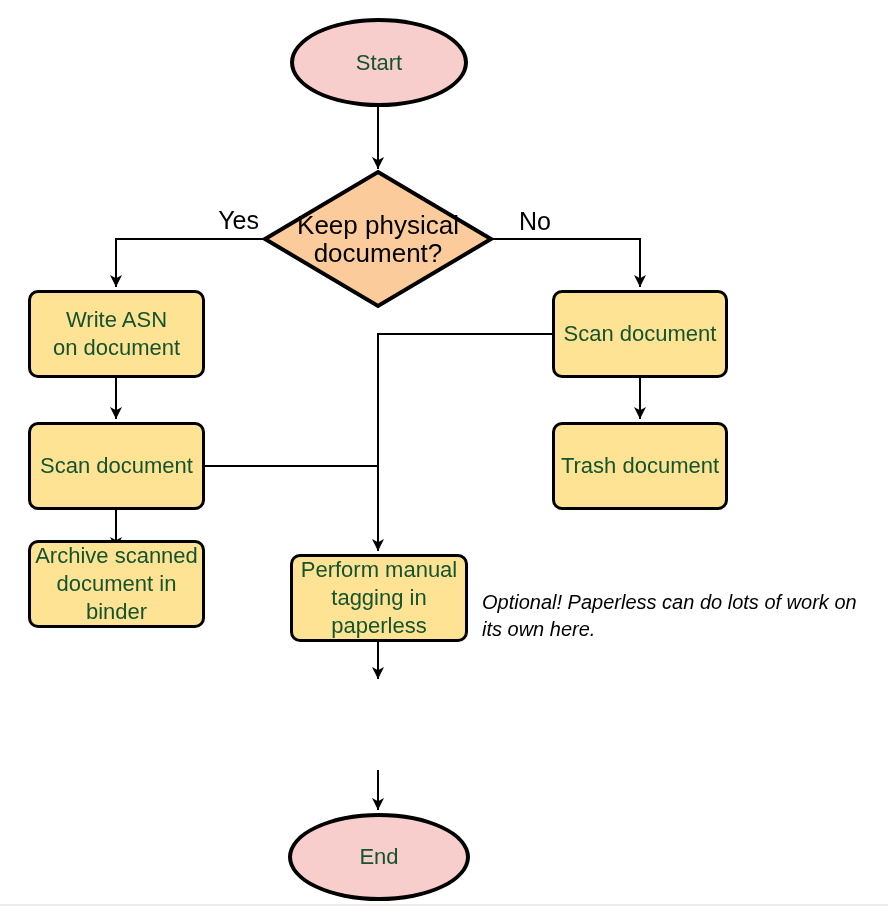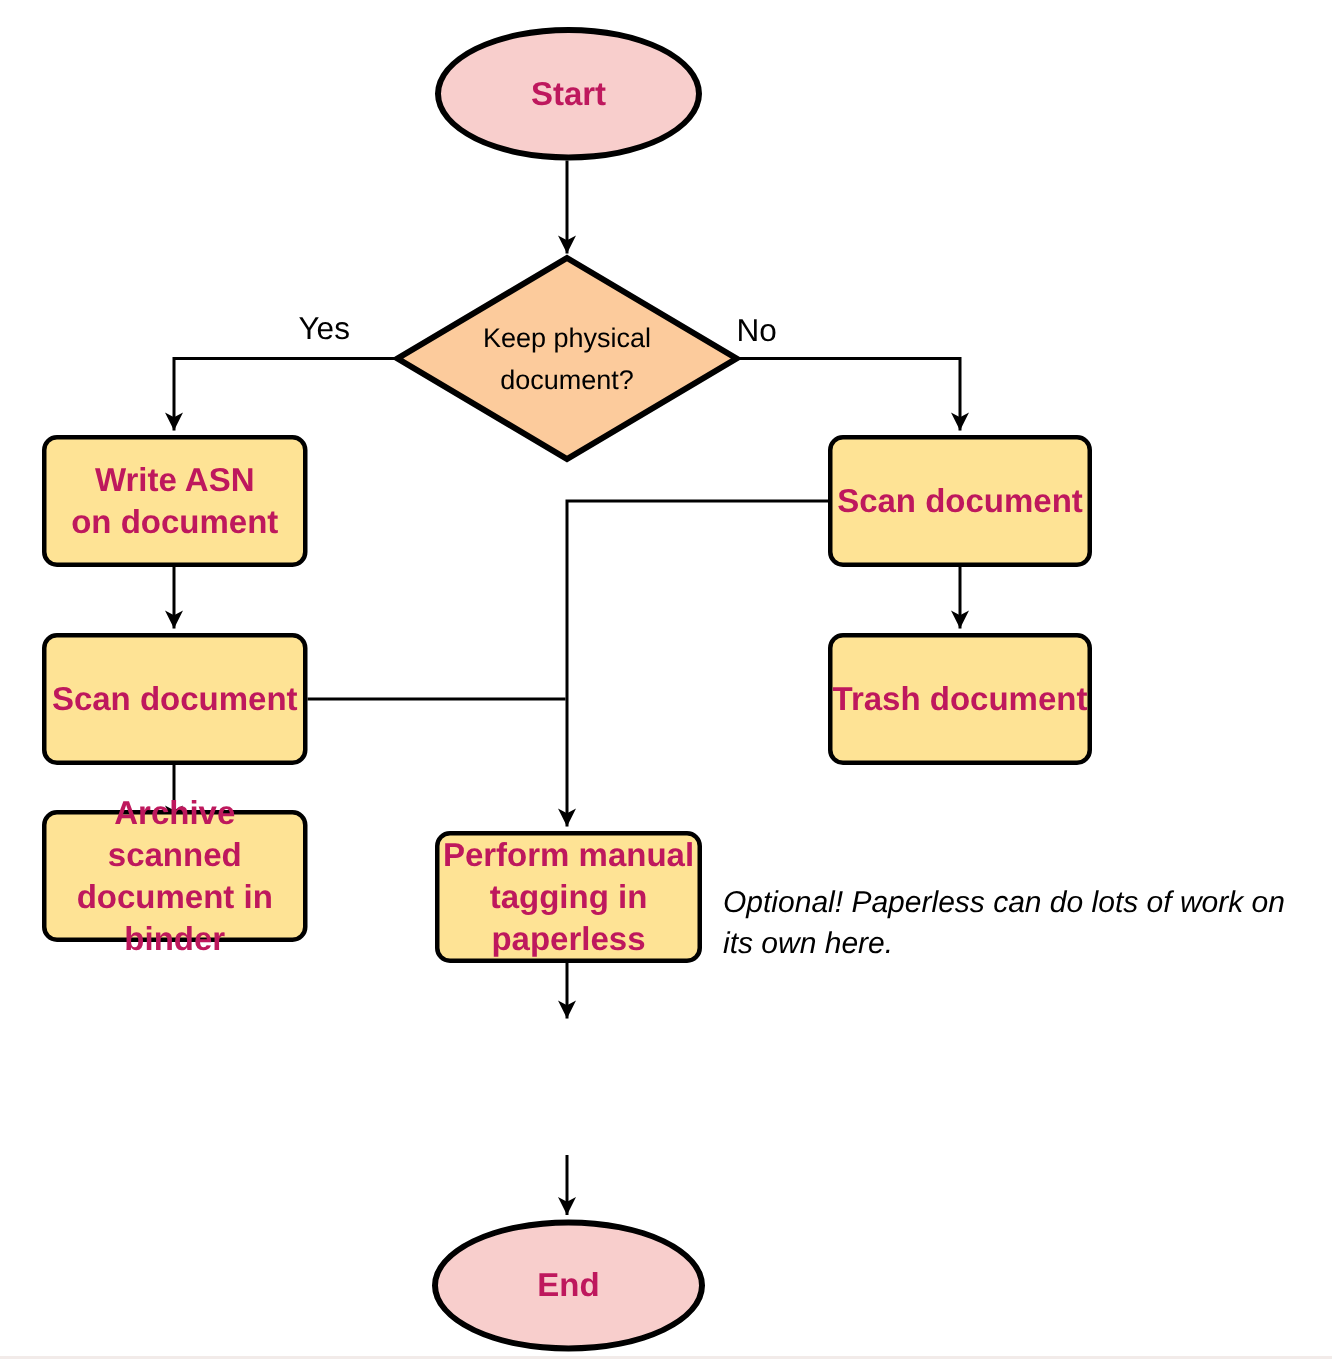--- a/index.html
+++ b/index.html
@@ -20,48 +20,47 @@
   .node {
     position: absolute;
     display: flex;
     align-items: center;
     justify-content: center;
     text-align: center;
     box-sizing: border-box;
     white-space: pre-line;
     font-size: 22px;
     line-height: 28px;
-    color: #be185d;
-    font-weight: bold;
+    color: #14532d;
   }
   .terminator {
     background: #F8CECC;
     border: 4px solid #000000;
     border-radius: 50%;
   }
   .process {
     background: #FEE395;
     border: 3.5px solid #000000;
     border-radius: 10px;
   }
   .decision-label {
     position: absolute;
     display: flex;
     align-items: center;
     justify-content: center;
     text-align: center;
     white-space: pre-line;
-    font-size: 18px;
+    font-size: 26px;
     line-height: 28px;
   }
   .edge-label {
     position: absolute;
     width: 60px;
-    text-align: left;
-    font-size: 21px;
+    text-align: right;
+    font-size: 25px;
     line-height: 24px;
   }
   .annotation {
     position: absolute;
     left: 482px;
     top: 589px;
     font-size: 20px;
     line-height: 27px;
     font-style: italic;
     white-space: pre;

